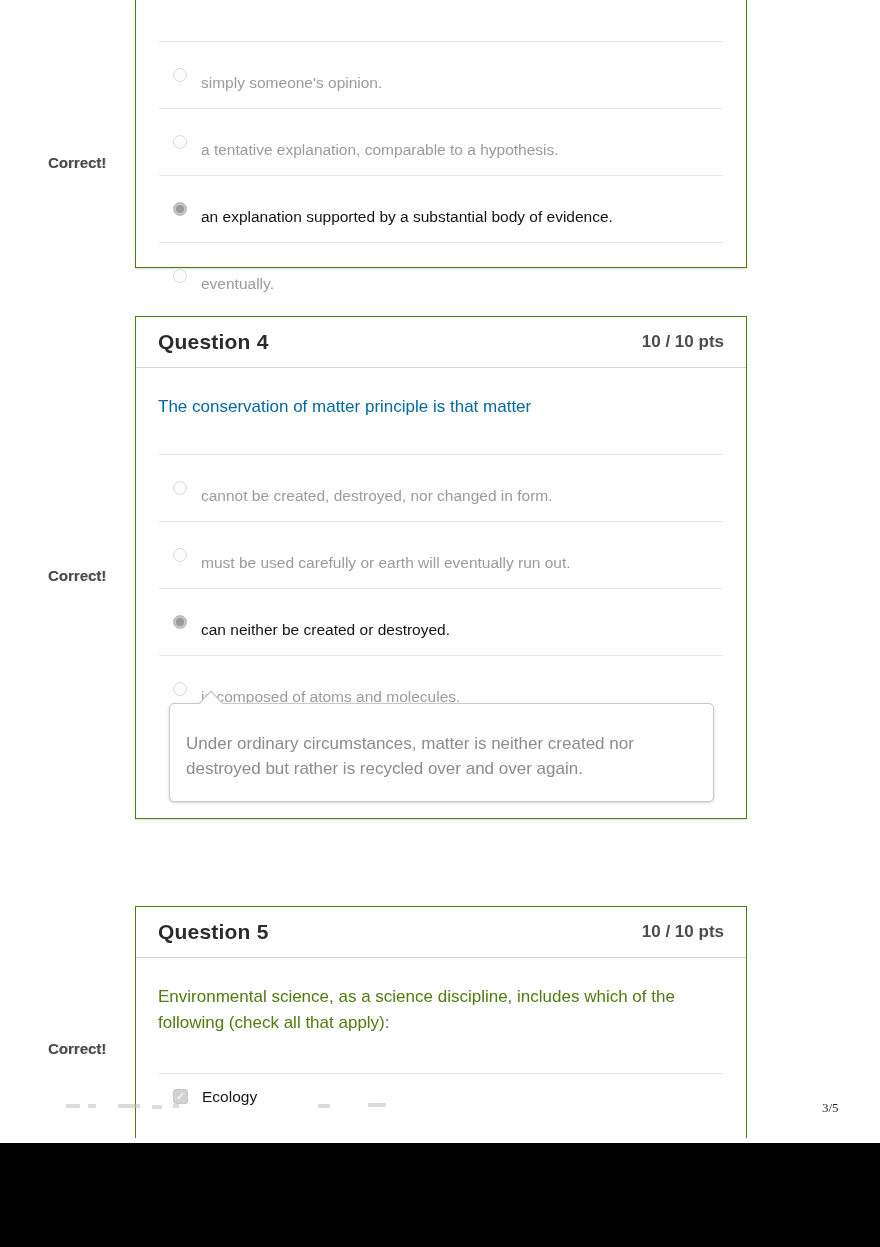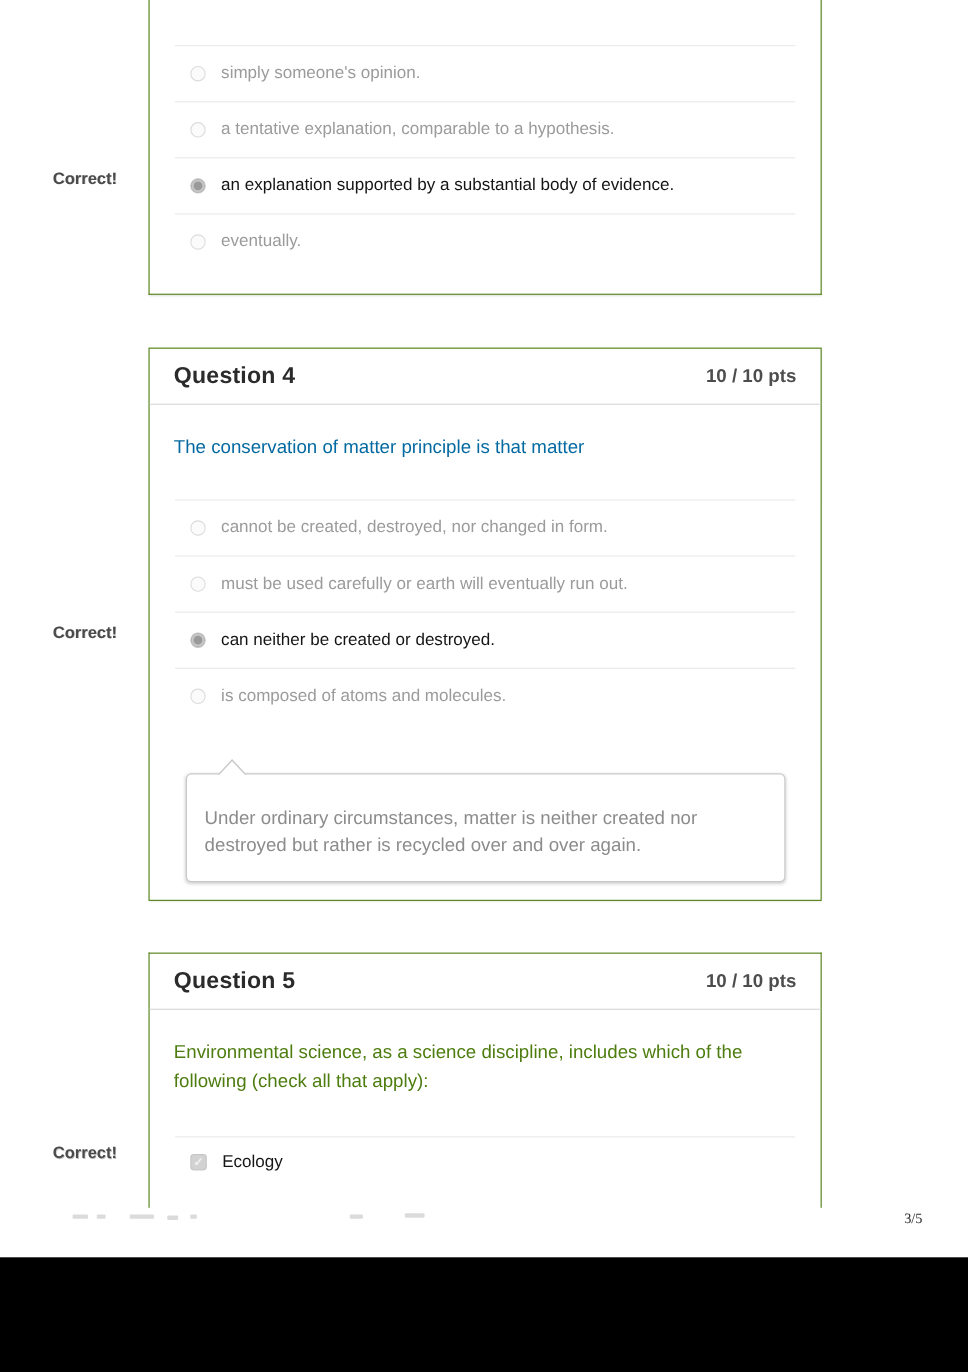--- a/index.html
+++ b/index.html
@@ -13,21 +13,21 @@
   }
 
   
   .card {
     position:absolute; left:135px; width:612px;
     background:#fff;
     border:1px solid #4d7c0f;
     box-shadow:0 1px 2px rgba(0,0,0,.14);
   }
   .card.cut-top    { border-top:none; box-shadow:0 1px 2px rgba(0,0,0,.14); }
-  .card.cut-bottom { border-bottom:none; box-shadow:none; }
+  .card.cut-bottom { border-bottom:none; box-shadow:none;margin-top:40px; }
 
   .card-header {
     height:51px; display:flex; align-items:center; justify-content:space-between;
     padding:0 22px; border-bottom:1px solid #d6d6d6;
   }
   .q-title  { font-size:21px; font-weight:bold; color:#2b2b2b; letter-spacing:.2px; }
   .q-points { font-size:17px; font-weight:bold; color:#4d4d4d;text-align:right; }
 
   .q-prompt {
     margin:26px 22px 0 22px;
@@ -35,21 +35,21 @@
   }
   .q-prompt.dark { color:#4d7c0f; }
 
   .answers { position:absolute; left:23px; right:23px; }
   .answer-row {
     display:flex; align-items:center;
     border-top:1px solid #e9e9e9;
     padding:16px 0 16px 14px;
     min-height:51px;
   }
-  .answer-row .opt-text { font-size:15.5px; color:#9b9b9b; }
+  .answer-row .opt-text { font-size:15.5px; color:#9b9b9b;margin-top:16px; }
   .answer-row.selected .opt-text { color:#141414; }
 
   .radio {
     width:14px; height:14px; border-radius:50%;
     border:1px solid #dcdcdc; background:#fbfbfb;
     margin-right:14px; flex:none;
   }
   .answer-row.selected .radio {
     background:#9a9a9a; border:1px solid #c2c2c2;
     box-shadow:inset 0 0 0 2px #c6c6c6;

